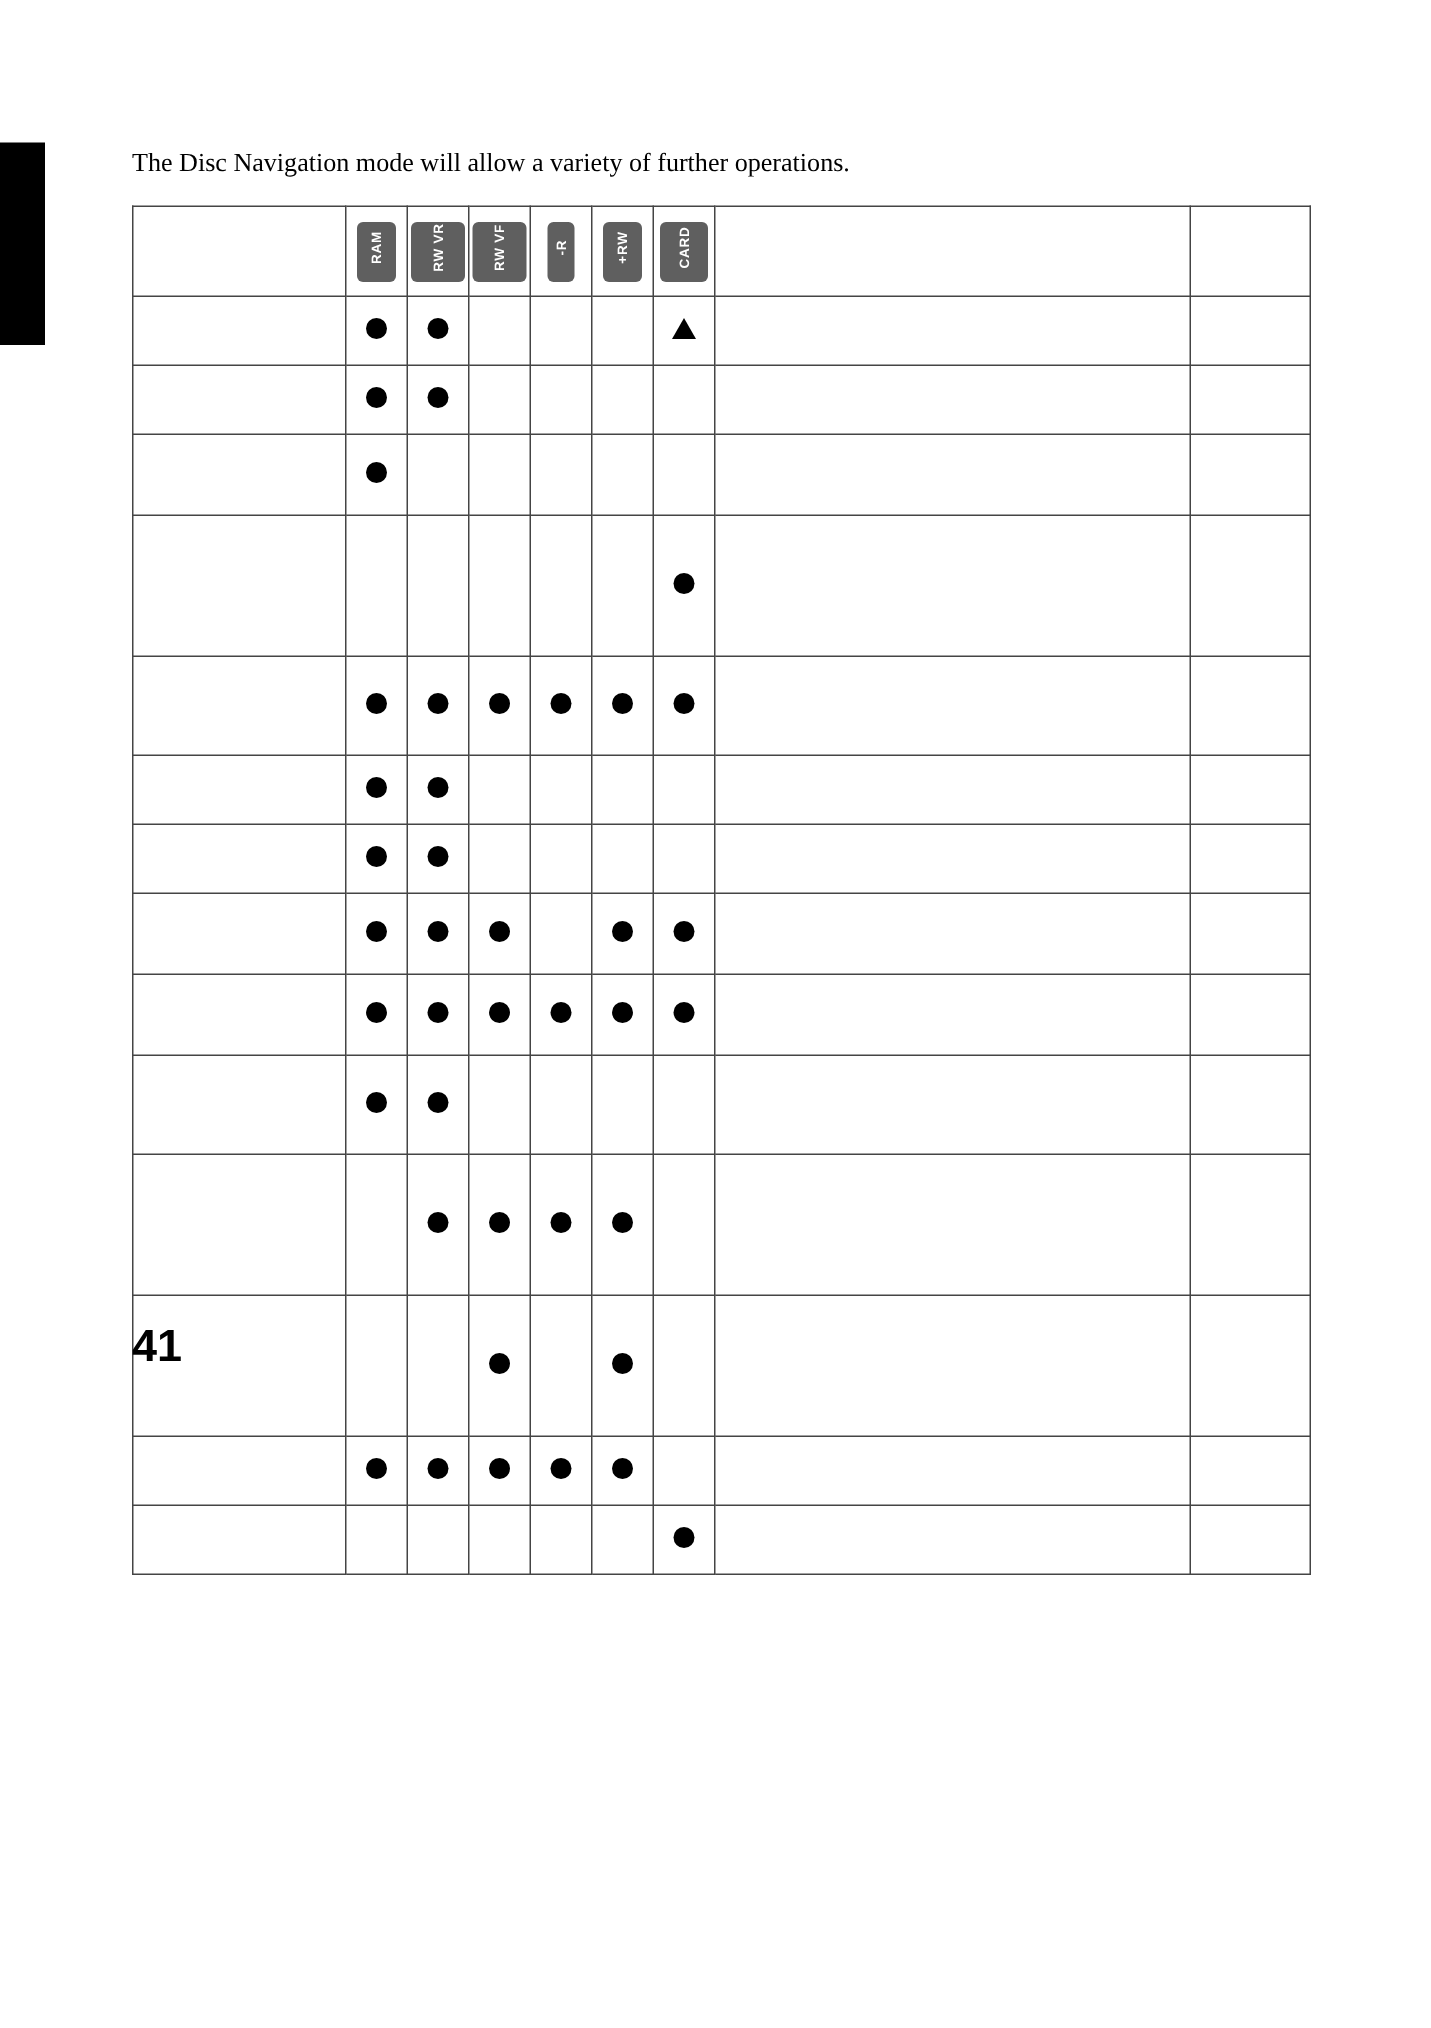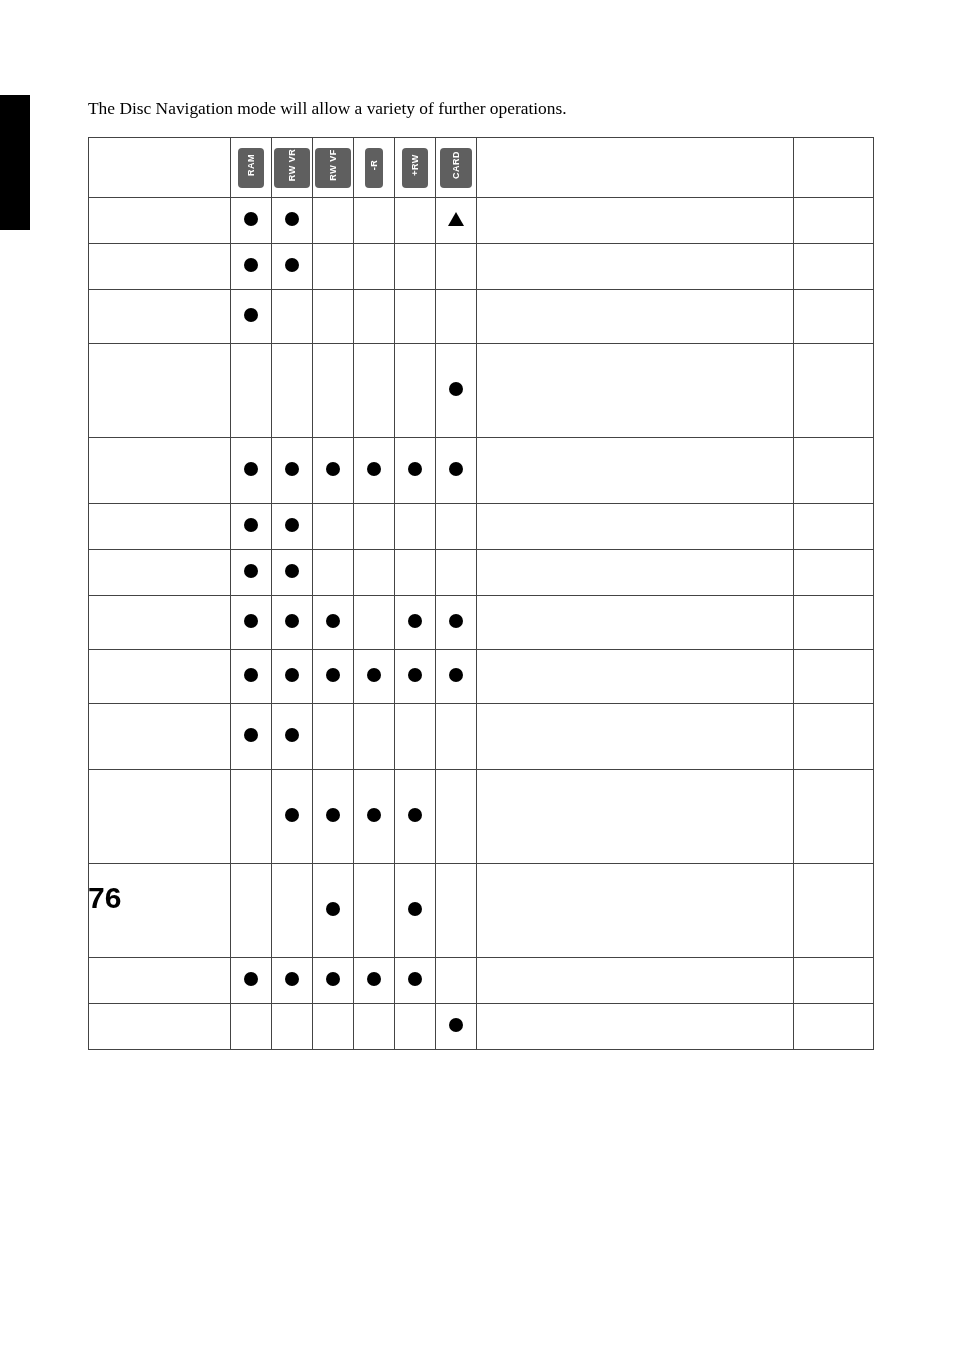--- a/index.html
+++ b/index.html
@@ -251,14 +251,14 @@
           <td class="media-col"></td>
           <td class="media-col"></td>
           <td class="media-col"></td>
           <td class="media-col"><span class="dot"></span></td>
           <td class="desc-col"></td>
           <td class="ref-col"></td>
         </tr>
       </tbody>
   </table>
 
-  <div class="page-number">76</div>
+  <div class="page-number">41</div>
 </div>
 
 </body></html>

